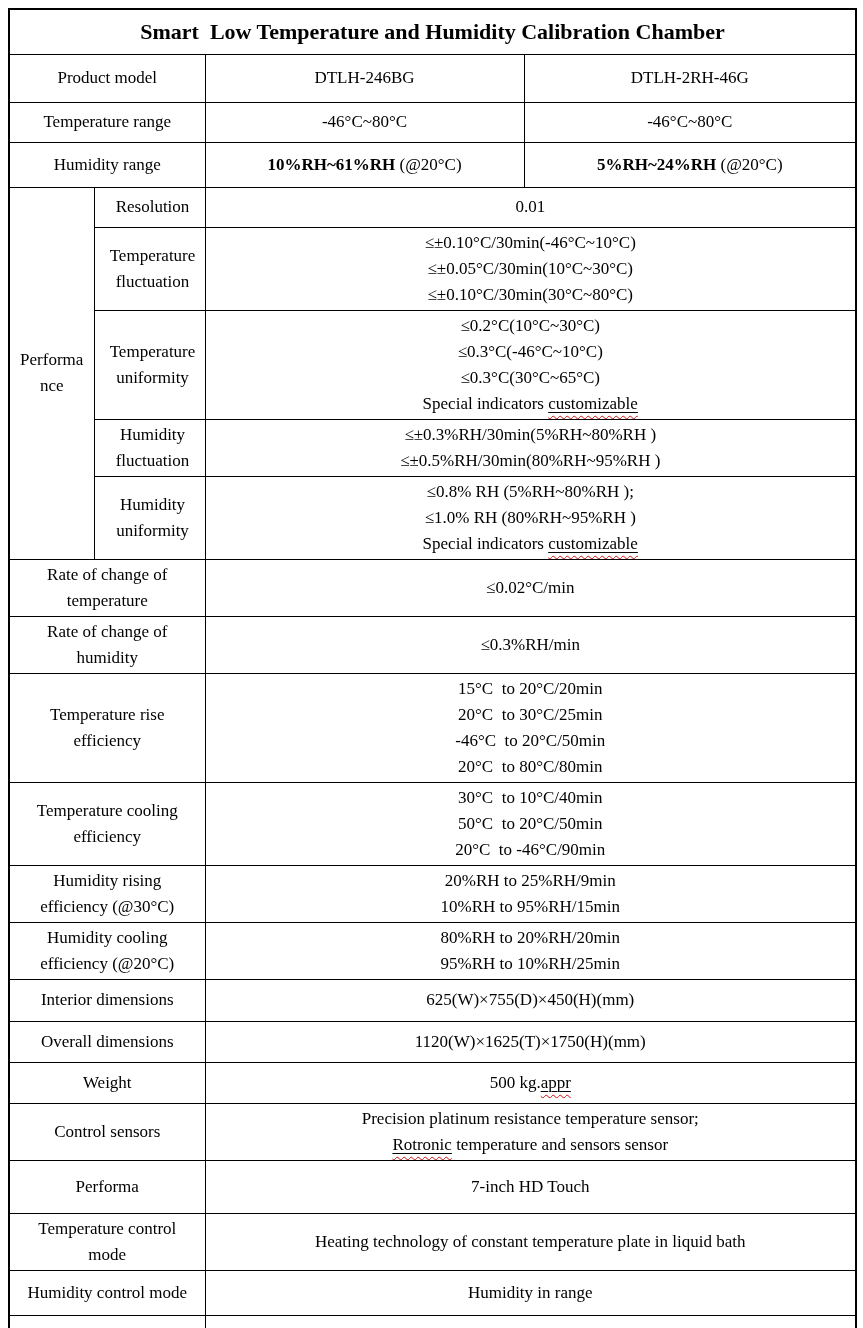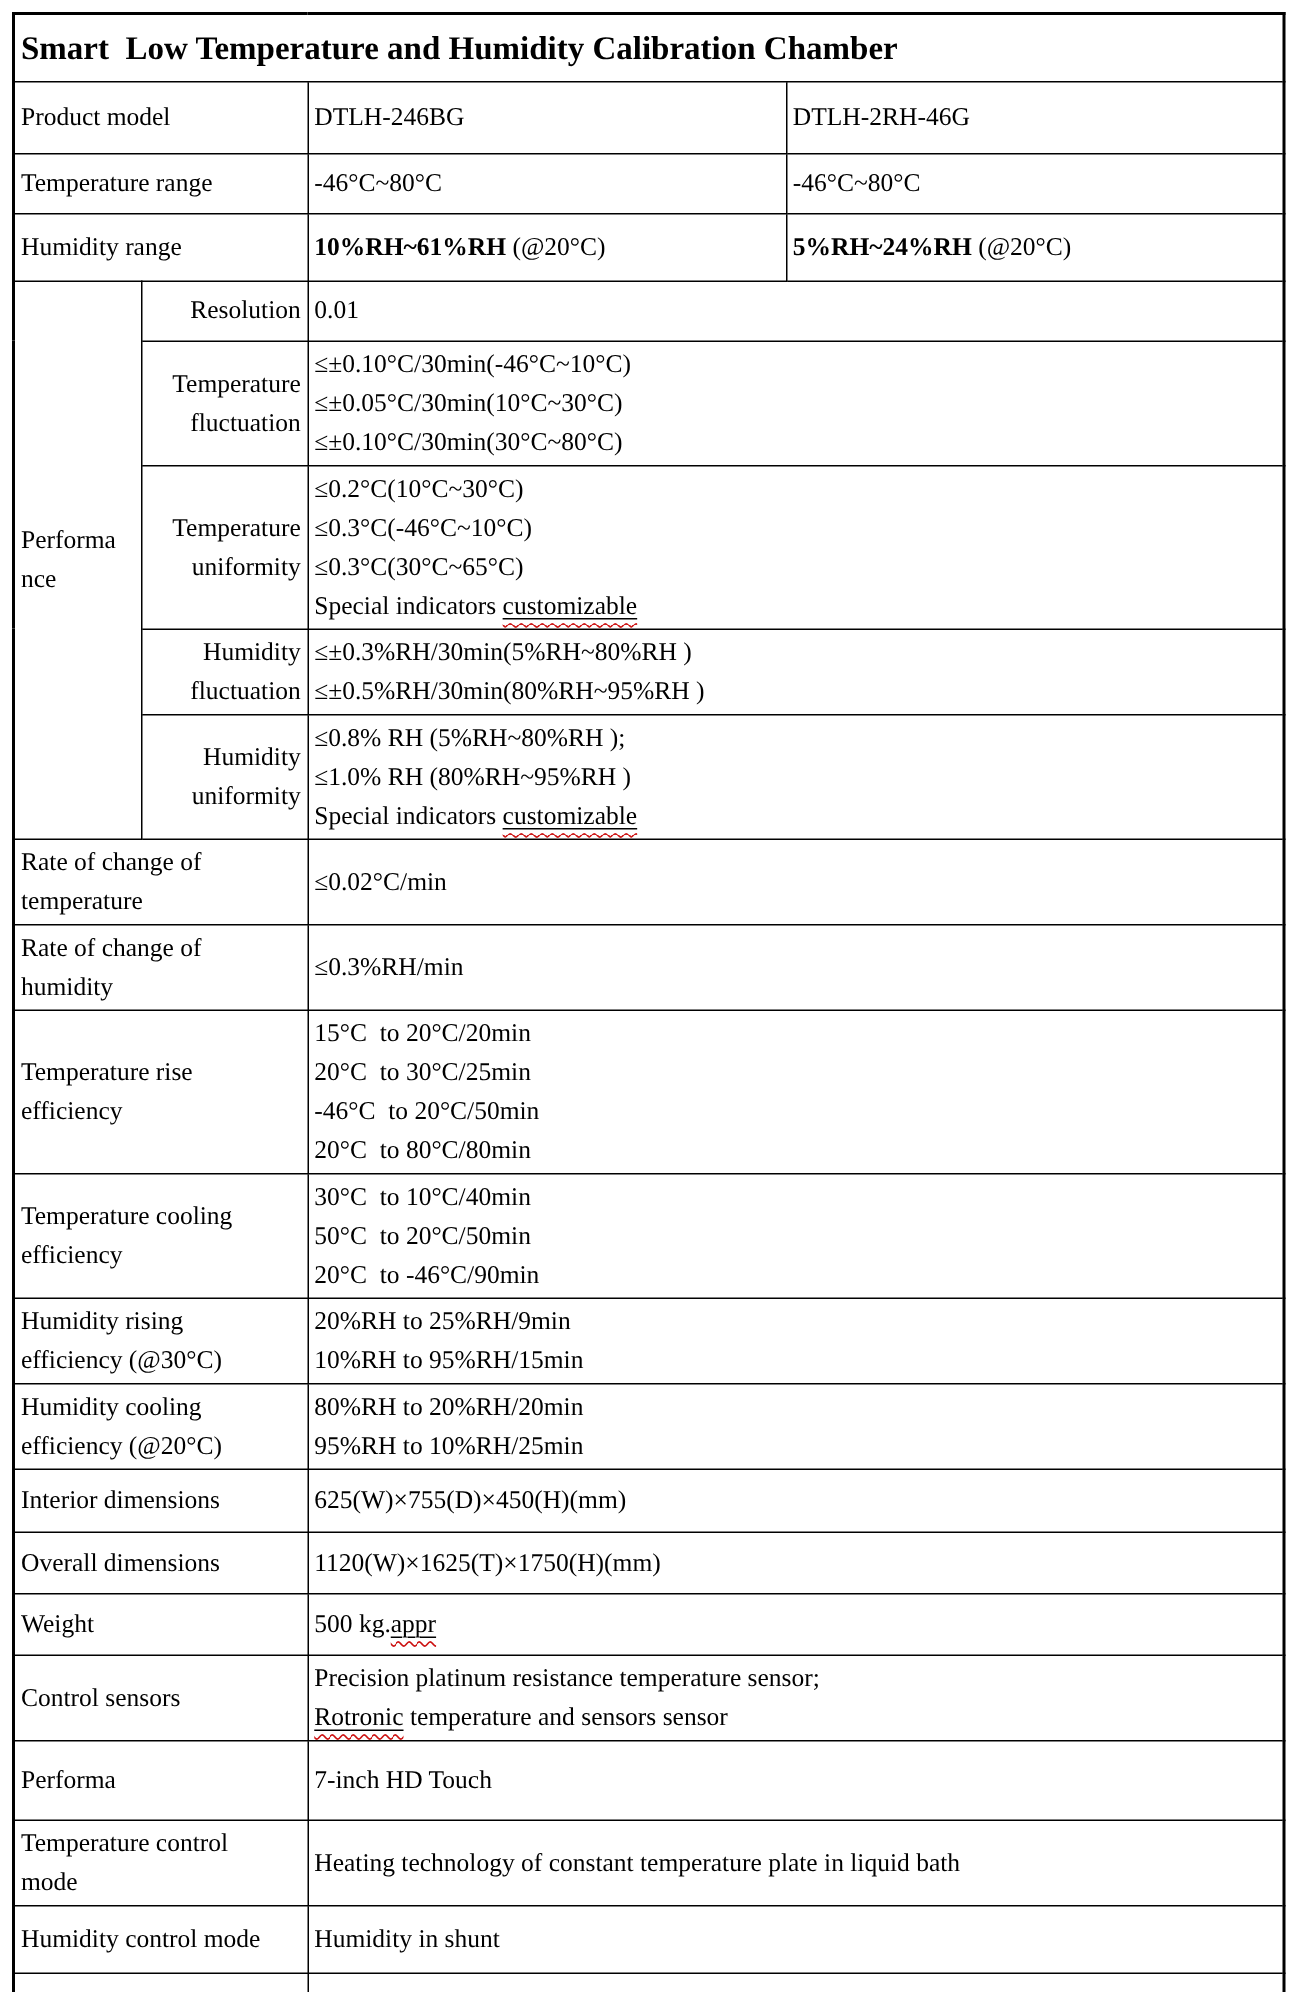--- a/index.html
+++ b/index.html
@@ -6,28 +6,28 @@
   .page{
     width:863px;height:1328px;background:#ffffff;box-sizing:border-box;
     font-family:"Liberation Serif","DejaVu Serif",serif;color:#000;
   }
   table.spec{
     border-collapse:collapse;table-layout:fixed;
     margin:8px 0 0 8px;width:847px;
     border:2px solid #000;
   }
   td{
-    border:1px solid #000;vertical-align:middle;
+    border:1px solid #000;vertical-align:middle;text-align:center;
     font-size:17px;line-height:26px;padding:2px 4px;box-sizing:border-box;
     overflow:hidden;
   }
   td.title-cell{font-size:22px;font-weight:bold;line-height:26px;white-space:pre-wrap;}
   .pre{white-space:pre-wrap;}
   .preline{white-space:pre-line;}
-  td.sublabel{text-align:right;padding-left:10px;white-space:pre-line;margin-top:20px;}
+  td.sublabel{text-align:center;padding-left:10px;white-space:pre-line;margin-top:20px;}
   .b{font-weight:bold;}
   .u-wrap{text-decoration:underline solid #000;text-decoration-thickness:1px;text-underline-offset:3px;}
   .red-wavy{text-decoration:underline wavy #cc1111;text-decoration-thickness:1px;text-underline-offset:6px;}
   
   .h-title td{height:45px}
   .h-model td{height:48px}
   .h-trange td{height:40px}
   .h-hrange td{height:45px}
   .h-res td{height:40px}
   .h-tfluct td{height:78px}
@@ -199,21 +199,21 @@
     </tr>
 
     <tr class="h-tmode">
       <td colspan="2" class="preline">Temperature control
 mode</td>
       <td colspan="2">Heating technology of constant temperature plate in liquid bath</td>
     </tr>
 
     <tr class="h-hmode">
       <td colspan="2">Humidity control mode</td>
-      <td colspan="2">Humidity in shunt</td>
+      <td colspan="2">Humidity in range</td>
     </tr>
 
     <tr class="h-obs">
       <td colspan="2">Observation window</td>
       <td colspan="2">2</td>
     </tr>
 
   </tbody>
     </table>
 </div>

